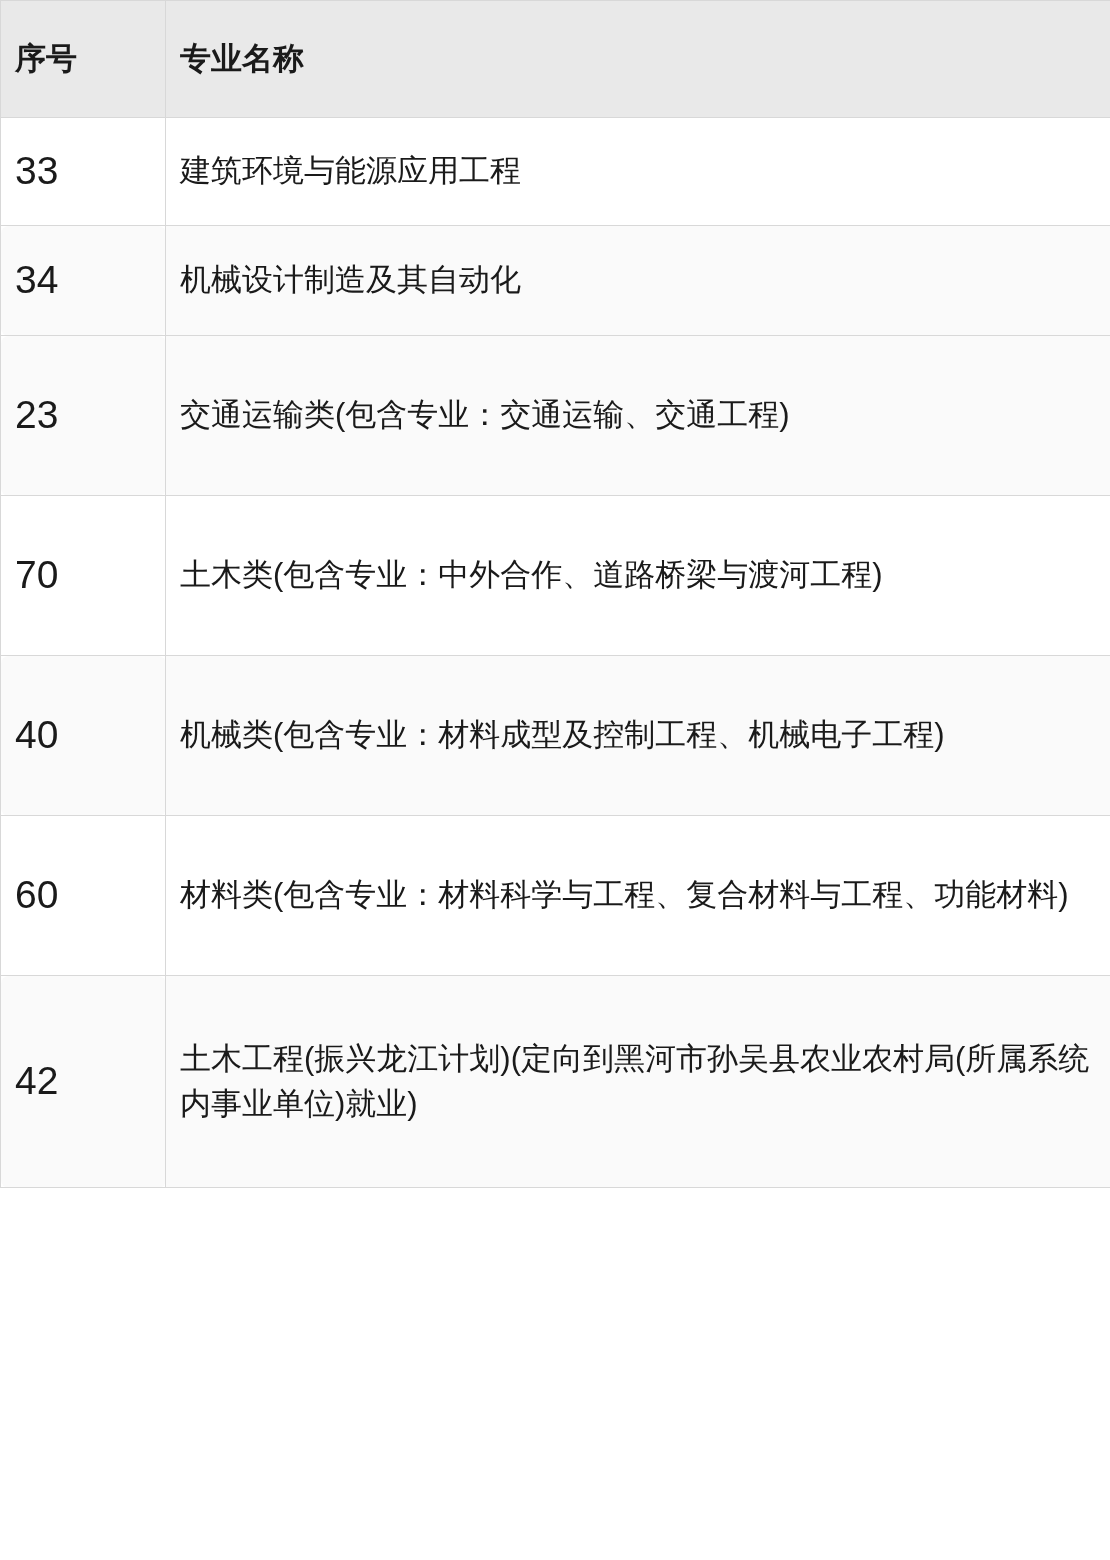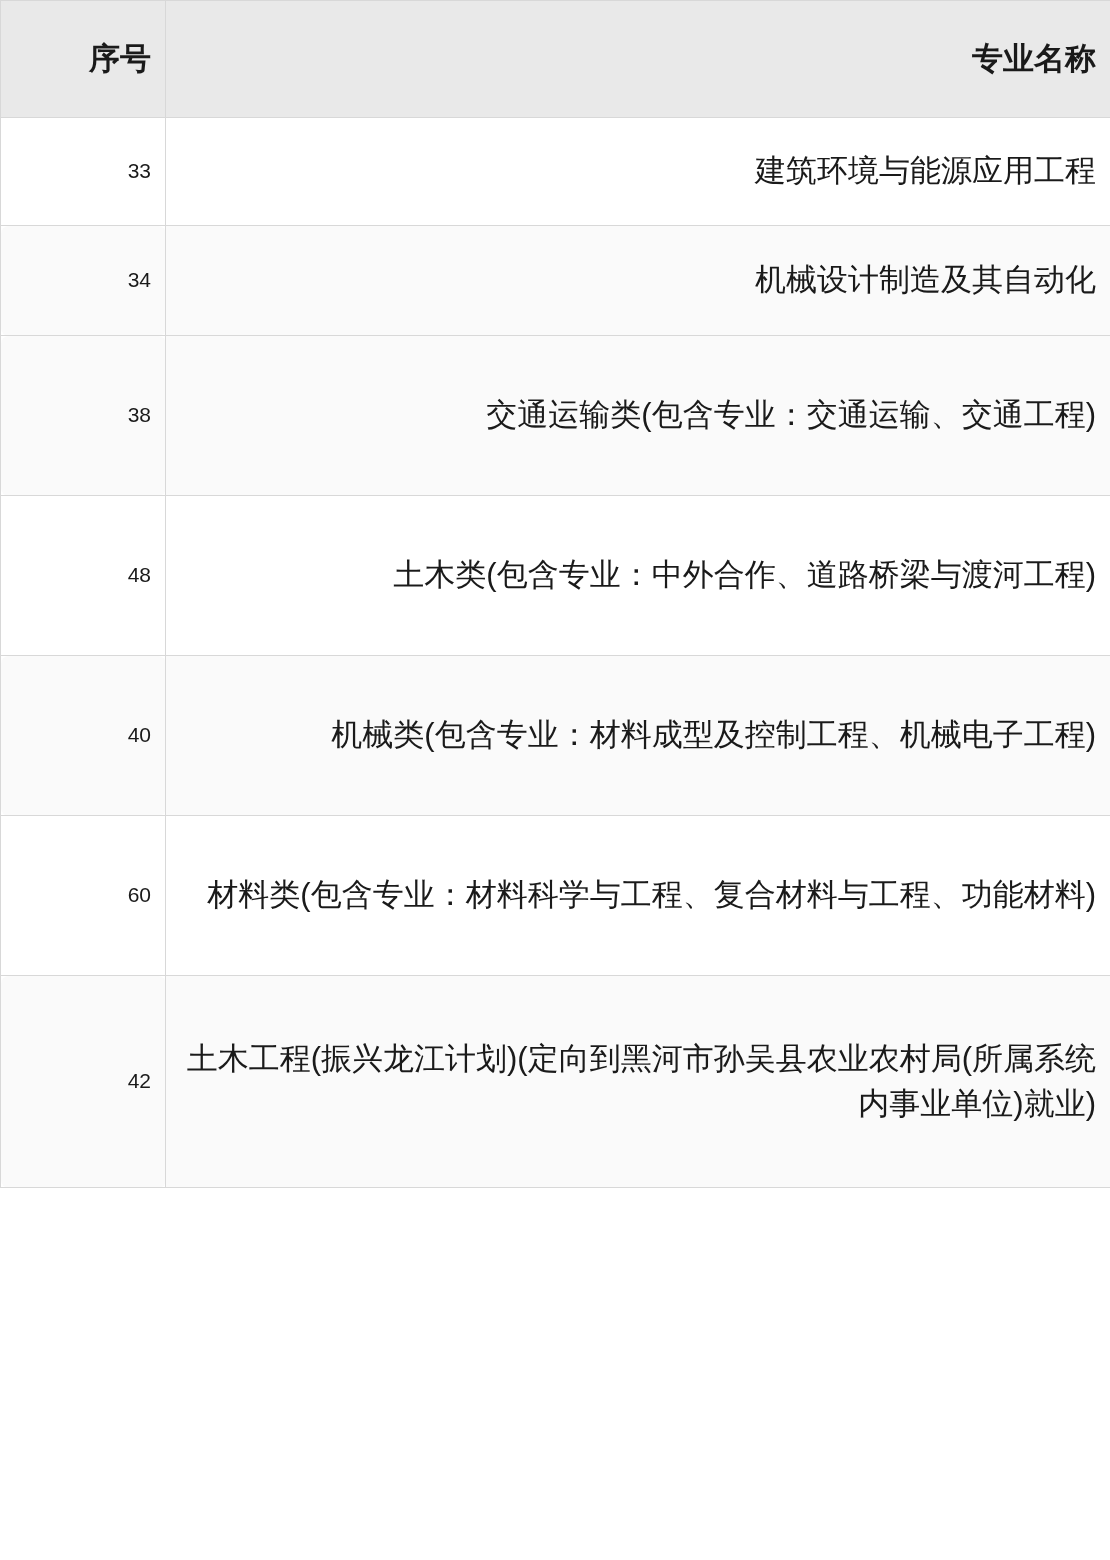--- a/index.html
+++ b/index.html
@@ -20,21 +20,21 @@
     width: 1110px;
     border-collapse: collapse;
     table-layout: fixed;
   }
   table.major-table col.col-index { width: 165px; }
   table.major-table col.col-name  { width: 945px; }
 
   table.major-table th,
   table.major-table td {
     border: 1px solid #d8d8d8;
-    text-align: right;
+    text-align: left;
     vertical-align: middle;
     padding: 10px 14px;
     line-height: 1.45;
   }
   table.major-table thead th {
     background: #e9e9e9;
     font-weight: bold;
     font-size: 31px;
     height: 96px;
     color: #1a1a1a;
@@ -43,21 +43,21 @@
     font-size: 31px;
     color: #1a1a1a;
   }
   table.major-table tbody tr.row-even td {
     background: #fafafa;
   }
   table.major-table tbody tr.row-odd td {
     background: #ffffff;
   }
   table.major-table td.idx {
-    font-size: 21px;
+    font-size: 39px;
     border-radius: 8px;
   }
   table.major-table td.name {
     word-break: break-all;
   }
 </style>
 </head>
 <body>
 
 <div class="table-wrap">
@@ -75,25 +75,25 @@
     <tbody>
       <tr class="row-odd" style="height:108px">
         <td class="idx">33</td>
         <td class="name">建筑环境与能源应用工程</td>
       </tr>
       <tr class="row-even" style="height:110px">
         <td class="idx">34</td>
         <td class="name">机械设计制造及其自动化</td>
       </tr>
       <tr class="row-even" style="height:160px">
-        <td class="idx">38</td>
+        <td class="idx">23</td>
         <td class="name">交通运输类(包含专业：交通运输、交通工程)</td>
       </tr>
       <tr class="row-odd" style="height:160px">
-        <td class="idx">48</td>
+        <td class="idx">70</td>
         <td class="name">土木类(包含专业：中外合作、道路桥梁与渡河工程)</td>
       </tr>
       <tr class="row-even" style="height:160px">
         <td class="idx">40</td>
         <td class="name">机械类(包含专业：材料成型及控制工程、机械电子工程)</td>
       </tr>
       <tr class="row-odd" style="height:160px">
         <td class="idx">60</td>
         <td class="name">材料类(包含专业：材料科学与工程、复合材料与工程、功能材料)</td>
       </tr>

